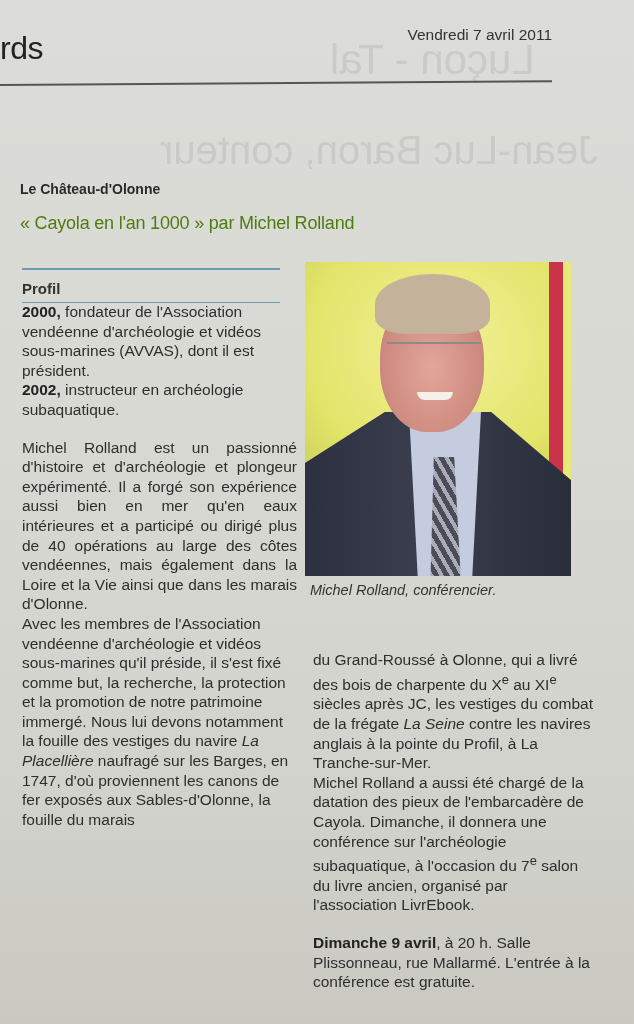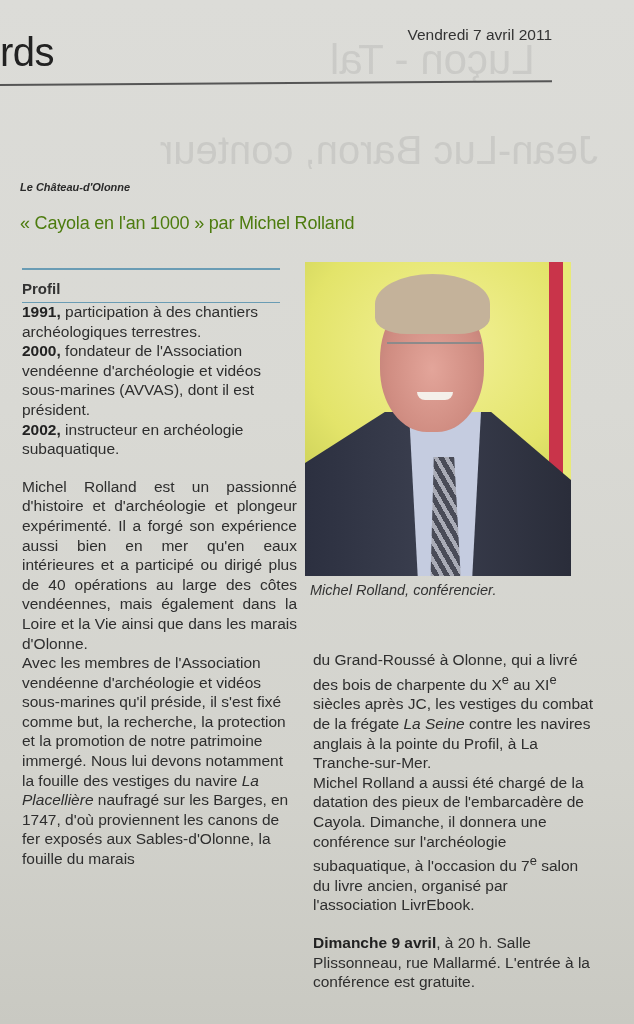--- a/index.html
+++ b/index.html
@@ -4,24 +4,24 @@
 <style>
   html, body { margin: 0; padding: 0; }
   body {
     width: 634px; height: 1024px; overflow: hidden; position: relative;
     background: linear-gradient(180deg, #dcdcd8 0%, #d9d9d4 40%, #d3d3cd 75%, #c9c9c2 100%);
     font-family: "Liberation Sans", sans-serif; color: #2b2b2b;
   }
   .ghost { position: absolute; color: rgba(90,90,90,0.13); font-family: "Liberation Sans", sans-serif; white-space: nowrap; transform: scaleX(-1); }
   .ghost-1 { left: 330px; top: 36px; font-size: 42px; }
   .ghost-2 { left: 160px; top: 128px; font-size: 40px; }
-  .section-word { position: absolute; left: 0px; top: 30px; font-size: 40px; color: #222; letter-spacing: -0.5px; }
+  .section-word { position: absolute; left: 0px; top: 30px; font-size: 32px; color: #222; letter-spacing: -0.5px; }
   .masthead { position: absolute; right: 82px; top: 26px; text-align: right; font-size: 15.5px; line-height: 18px; color: #333; }
   .header-rule { position: absolute; left: 0; top: 84px; width: 552px; height: 1.5px; background: #555; transform: rotate(-0.4deg); transform-origin: left; }
-  .kicker { position: absolute; left: 20px; top: 181px; font-size: 11px; font-weight: bold; color: #2a2a2a; font-style: italic; }
+  .kicker { position: absolute; left: 20px; top: 181px; font-size: 14px; font-weight: bold; color: #2a2a2a; }
   .headline { position: absolute; left: 20px; top: 213px; font-size: 18px; color: #4d7c0f; letter-spacing: -0.2px; }
   .profil-box { position: absolute; left: 22px; top: 268px; width: 258px; }
   .rule-blue { height: 1.5px; background: #6a9cb4; }
   .profil-label { font-size: 15px; padding: 10px 0 5px 0; color: #333; font-weight: bold; }
   .col { position: absolute; font-size: 15.5px; line-height: 19.6px; color: #2e2e2e; }
   .col-left { left: 22px; top: 302px; width: 275px; }
   .col-right { left: 313px; top: 650px; width: 280px; }
   .col p { margin: 0; }
   .col b { color: #222; }
   .just { text-align: justify; text-align-last: justify; }
@@ -55,21 +55,20 @@
 <div class="headline">« Cayola en l'an 1000 » par Michel Rolland</div>
 
 <div class="profil-box">
   <div class="rule-blue"></div>
   <div class="profil-label">Profil</div>
   <div class="rule-blue"></div>
 </div>
 
 <div class="col col-left">
   <div>
-    <p><b>1991,</b><span> participation à des chantiers archéologiques terrestres.</span></p>
     <p><b>2000,</b><span> fondateur de l'Association vendéenne d'archéologie et vidéos sous-marines (AVVAS), dont il est président.</span></p>
     <p><b>2002,</b><span> instructeur en archéologie subaquatique.</span></p>
   </div>
   <div class="gap"></div>
   <p class="just" style="text-align-last:left">Michel Rolland est un passionné d'histoire et d'archéologie et plongeur expérimenté. Il a forgé son expérience aussi bien en mer qu'en eaux intérieures et a participé ou dirigé plus de 40 opérations au large des côtes vendéennes, mais également dans la Loire et la Vie ainsi que dans les marais d'Olonne.</p>
   <p><span>Avec les membres de l'Association vendéenne d'archéologie et vidéos sous-marines qu'il préside, il s'est fixé comme but, la recherche, la protection et la promotion de notre patrimoine immergé. Nous lui devons notamment la fouille des vestiges du navire </span><i>La Placellière</i><span> naufragé sur les Barges, en 1747, d'où proviennent les canons de fer exposés aux Sables-d'Olonne, la fouille du marais</span></p>
 </div>
 
 <div class="photo">
   <div class="bg-glow"></div>

